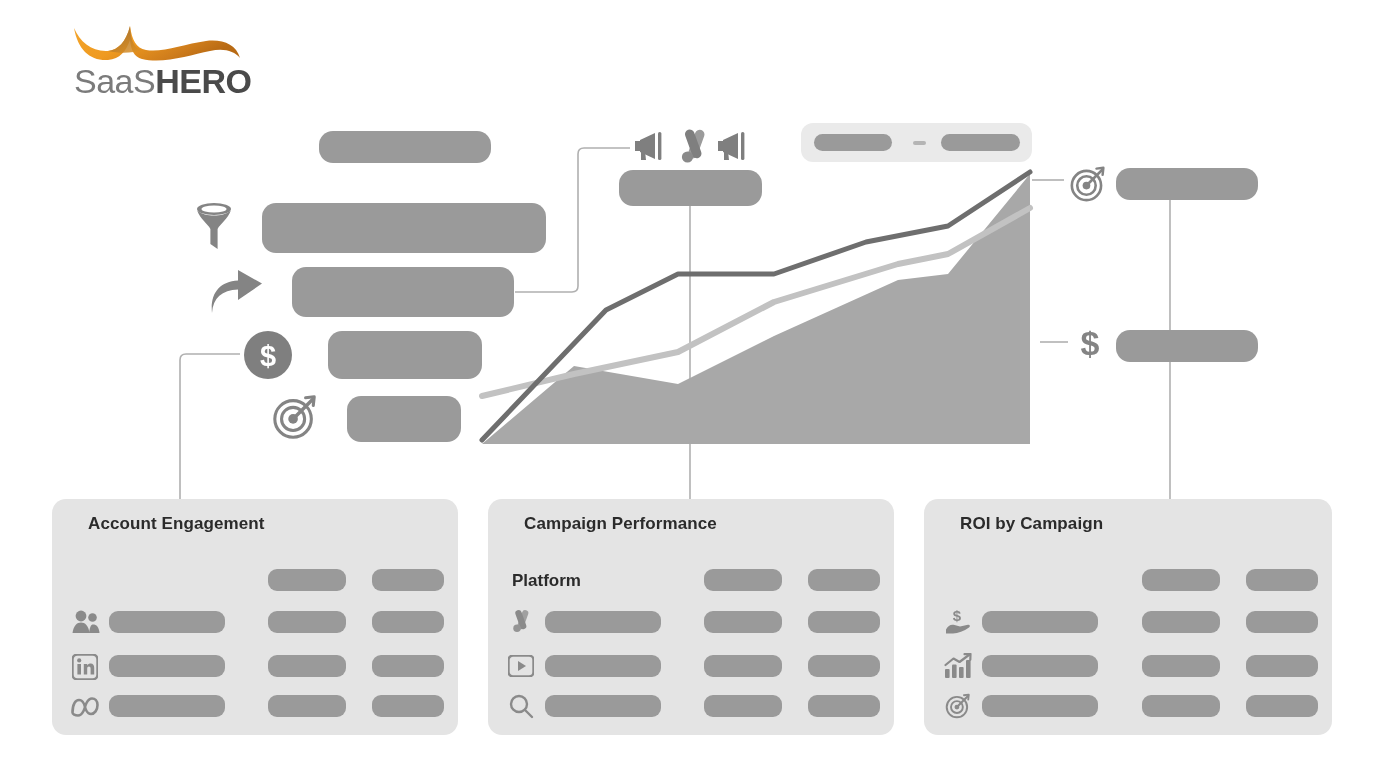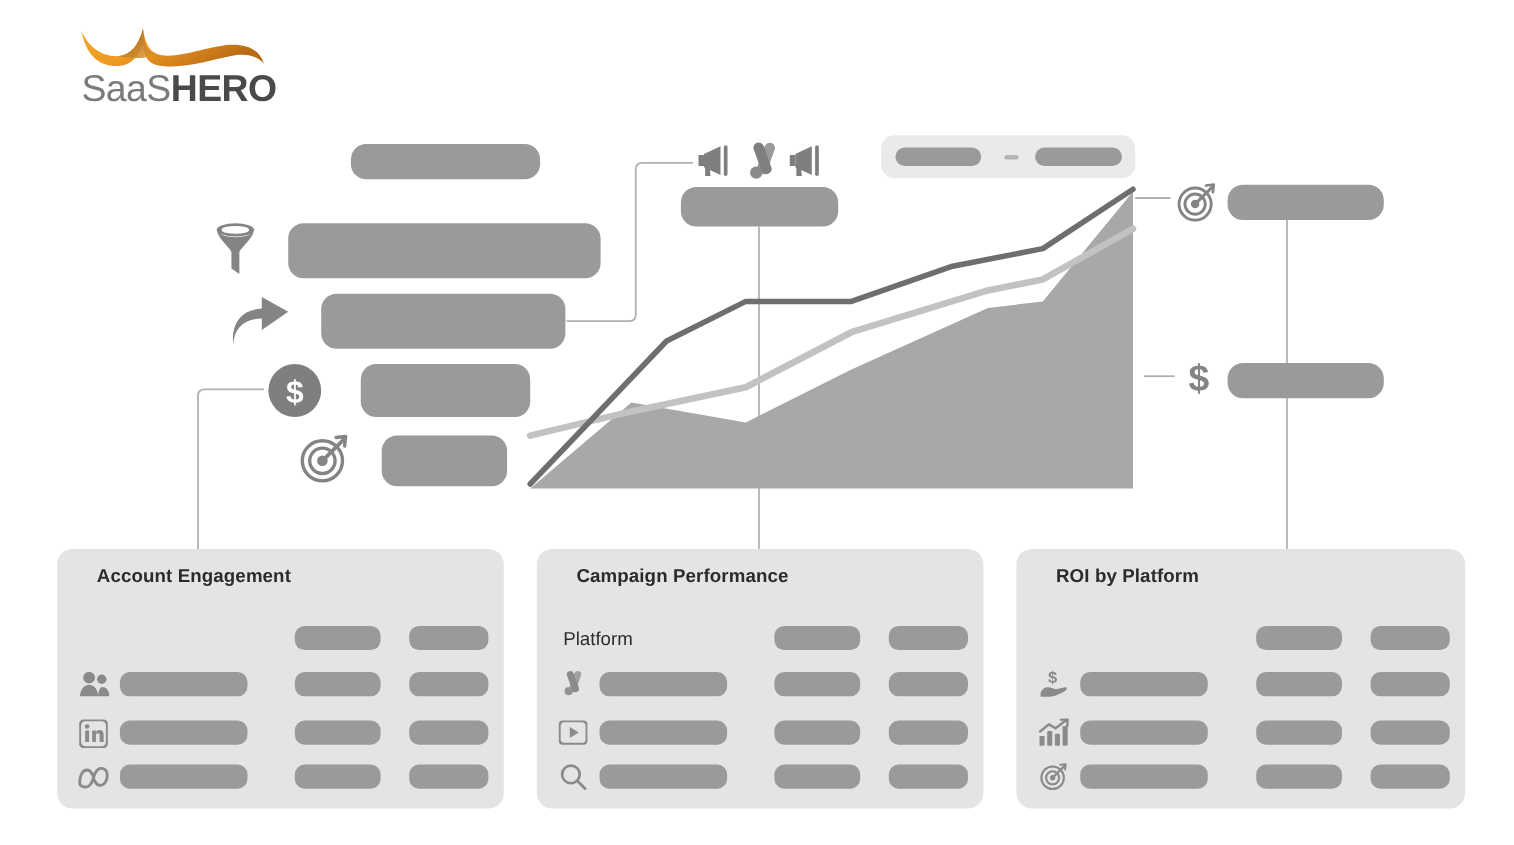--- a/index.html
+++ b/index.html
@@ -129,21 +129,21 @@
     color: #2b2b2b;
     letter-spacing: 0.1px;
     white-space: nowrap;
     margin-left: 12px;
   }
   .card-subtitle {
     position: absolute;
     left: 24px;
     top: 72px;
     font-size: 17px;
-    font-weight: 400;
+    font-weight: 700;
     color: #2b2b2b;
     white-space: nowrap;
   }
   .card .pill { background: #9a9a9a; border-radius: 9px; }
   .row-icon {
     position: absolute;
     color: #8a8a8a;
     line-height: 0;
   }
 </style>
@@ -374,21 +374,21 @@
         <circle cx="11" cy="11" r="8"></circle>
         <path d="M17 17 L24 24" stroke-linecap="round"></path>
       </svg>
     </div>
     <div class="pill" style="position:absolute; left:57px; top:196px; width:116px; height:22px;"></div>
     <div class="pill" style="position:absolute; left:216px; top:196px; width:78px; height:22px;"></div>
     <div class="pill" style="position:absolute; left:320px; top:196px; width:72px; height:22px;"></div>
   </div>
 
   <div class="card" style="left:924px; width:408px;">
-    <div class="card-title">ROI by Platform</div>
+    <div class="card-title">ROI by Campaign</div>
 
     <div class="pill" style="position:absolute; left:218px; top:70px; width:78px; height:22px;"></div>
     <div class="pill" style="position:absolute; left:322px; top:70px; width:72px; height:22px;"></div>
 
     <div class="row-icon" style="left:20px; top:108px;">
       <svg width="30" height="28" viewBox="0 0 30 28" fill="#8a8a8a">
         <text x="13" y="14" font-family="'Liberation Sans', sans-serif" font-size="15" font-weight="700" fill="#8a8a8a" text-anchor="middle">$</text>
         <path d="M2 22.5 L2 26.5 L9 26.5 C14 26.5, 20 24, 25 20.5
                  C26.5 19.5, 26 17.5, 24 17.8 L16 19.5 L10.5 18 C 7 17, 4 18.5, 2 22.5 Z"></path>
       </svg>

